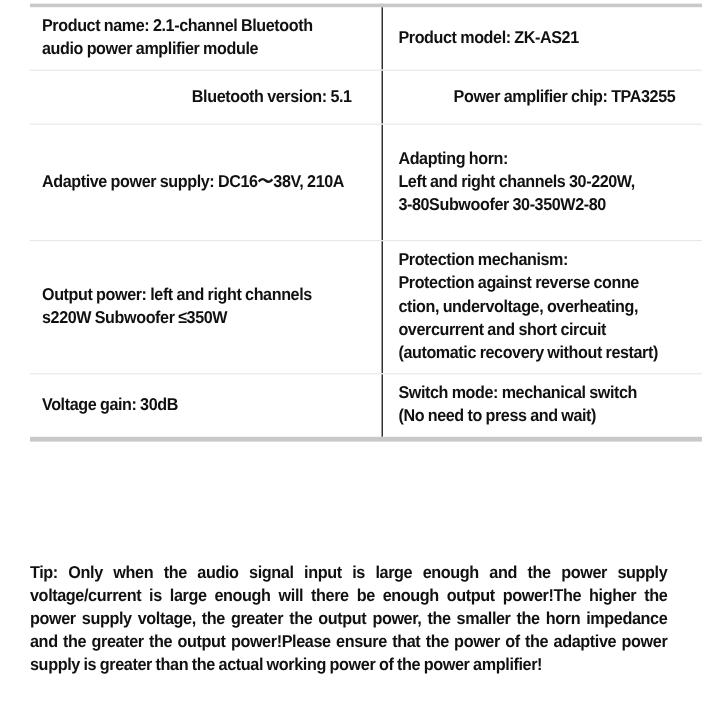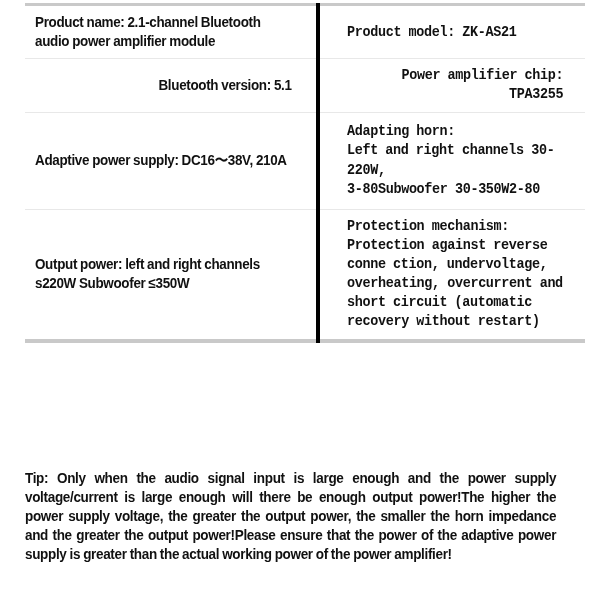--- a/index.html
+++ b/index.html
@@ -42,23 +42,22 @@
   .spec-row > .cell {
     vertical-align: middle;
     padding: 7px 8px 7px 10px;
     border-bottom: 1px solid #e8e8e8;
     box-sizing: border-box;
   }
   .spec-row:last-child > .cell {
     border-bottom: none;
   }
   .spec-row > .cell-right {
-    border-left: 4px solid #000000;
-    padding-left: 27px;
-    font-family: Liberation Mono, monospace;
+    border-left: 1px solid #000000;
+    padding-left: 13px;
   }
 
   .cell-text {
     display: block;
     font-size: 14.3px;
     font-weight: bold;
     line-height: 1.34;
     letter-spacing: -0.35px;
     word-spacing: -0.4px;
     transform: scaleX(0.94);
@@ -141,20 +140,29 @@
       <tr class="spec-row r5">
         <td class="cell cell-left">
           <span class="cell-text">Output power: left and right channels s220W Subwoofer ≤350W</span>
         </td>
         <td class="cell cell-right">
           <span class="cell-text">Protection mechanism:
 Protection against reverse conne ction, undervoltage, overheating, overcurrent and short circuit (automatic recovery without restart)</span>
         </td>
       </tr>
 
+      <tr class="spec-row r6">
+        <td class="cell cell-left">
+          <span class="cell-text">Voltage gain: 30dB</span>
+        </td>
+        <td class="cell cell-right">
+          <span class="cell-text">Switch mode: mechanical switch
+(No need to press and wait)</span>
+        </td>
+      </tr>
 
 
     </tbody>
   </table>
 
   <div class="tip-note">
     <span class="tip-text">Tip: Only when the audio signal input is large enough and the power supply voltage/current is large enough will there be enough output power!The higher the power supply voltage, the greater the output power, the smaller the horn impedance and the greater the output power!Please ensure that the power of the adaptive power supply is greater than the actual working power of the power amplifier!</span>
   </div>
 
 </div>

